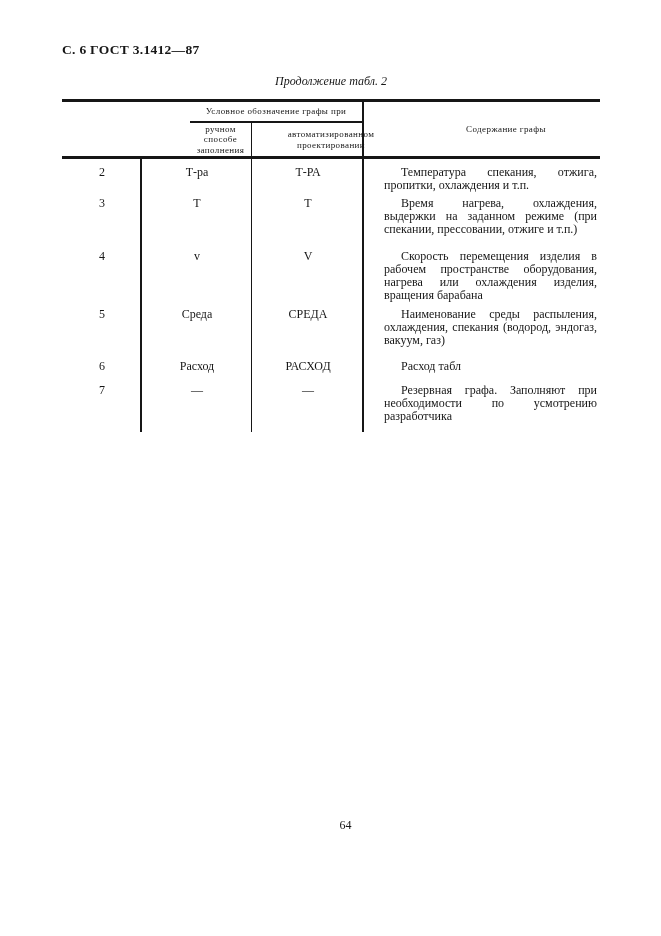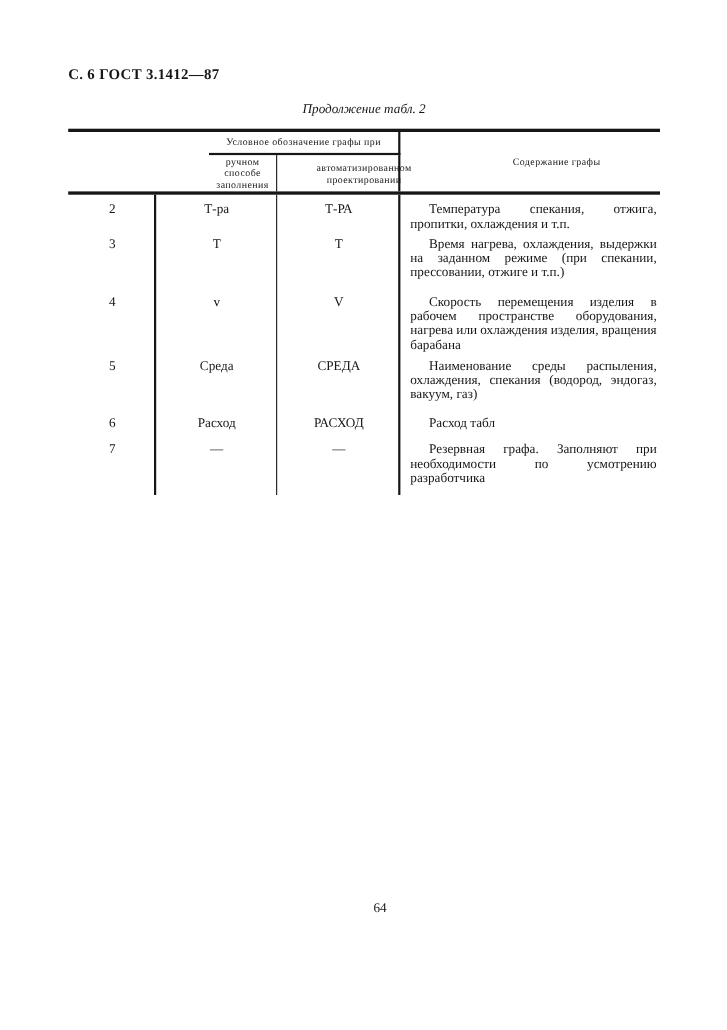--- a/index.html
+++ b/index.html
@@ -11,21 +11,21 @@
     position: relative;
     width: 661px;
     height: 936px;
     margin: 0 auto;
     background: #ffffff;
     font-family: "Liberation Serif", "DejaVu Serif", serif;
     color: #161616;
     overflow: hidden;
   }
   .doc-header {
-    margin: 60px 0 0 62px;
+    margin: 42px 0 0 62px;
     font-size: 13.5px;
     font-weight: bold;
     letter-spacing: 0.3px;
   }
   .caption {
     width: 538px;
     margin: 16px 0 0 62px;
     text-align: center;
     font-size: 12px;
     font-style: italic;
@@ -78,21 +78,21 @@
     grid-template-columns: 80px 110px 112px 236px;
   }
   .r1 { margin-top: 5px; }
   .r2 { margin-top: 14px; }
   .r3 { margin-top: 6px; }
   .r4 { margin-top: 13px; }
   .r5 { margin-top: 11px; }
   .c-num, .c-manual, .c-auto { text-align: center; }
   .c-content {
     text-align: justify;
-    padding: 0 3px 0 9px;
+    padding: 0 3px 0 20px;
     text-indent: 17px;
     box-sizing: border-box;
   }
   .page-number {
     position: absolute;
     top: 818px;
     left: 15px;
     width: 661px;
     text-align: center;
     font-size: 12px;

